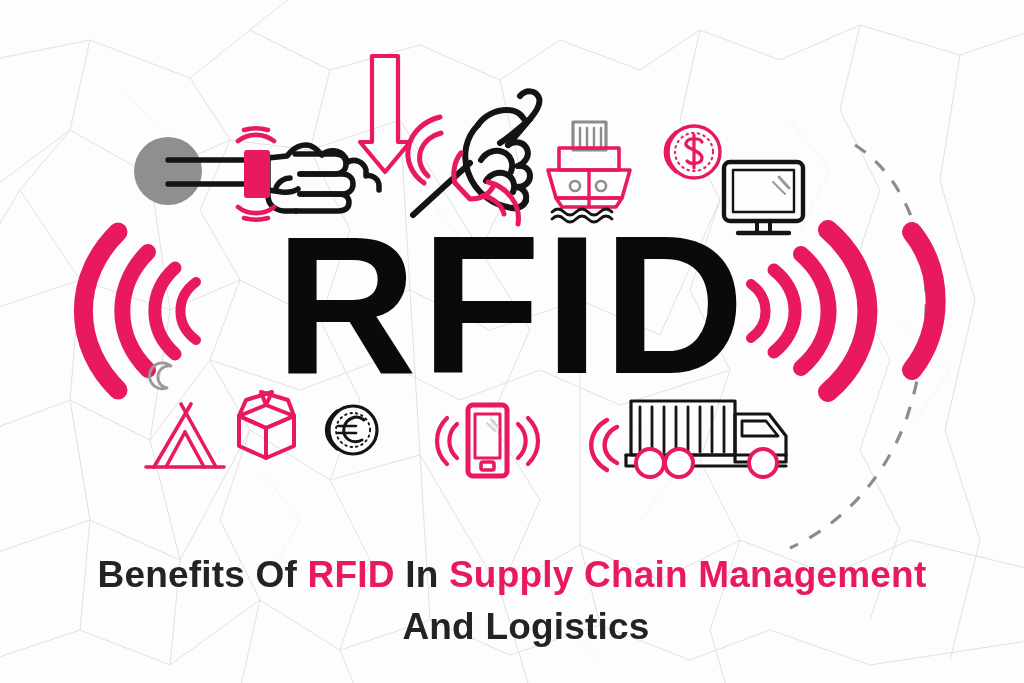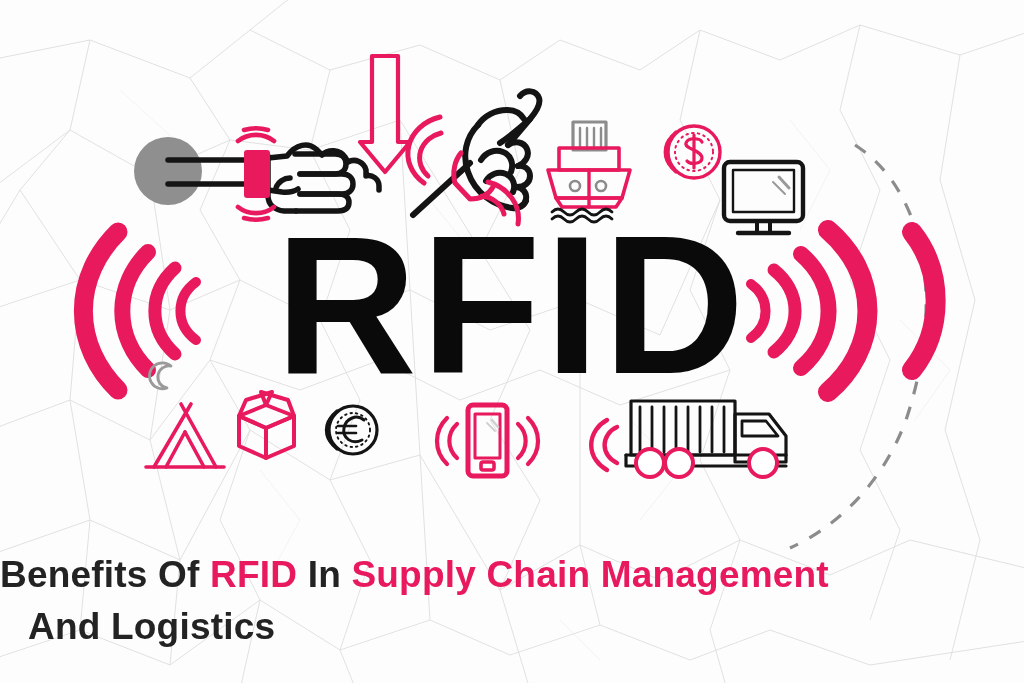--- a/index.html
+++ b/index.html
@@ -48,20 +48,21 @@
     white-space: nowrap;
     -webkit-font-smoothing: antialiased;
   }
 
   
   .caption {
     position: absolute;
     left: 0;
     top: 549px;
     width: 1024px;
+    text-align: center;
     font-family: "Liberation Sans", sans-serif;
     font-weight: bold;
     font-size: 37px;
     line-height: 52px;
     color: #232323;
     letter-spacing: 0.2px;
   }
   .caption .pink { color: #e8195c; }
   .caption .line2 { display: block; padding-left: 28px; }
 </style>

